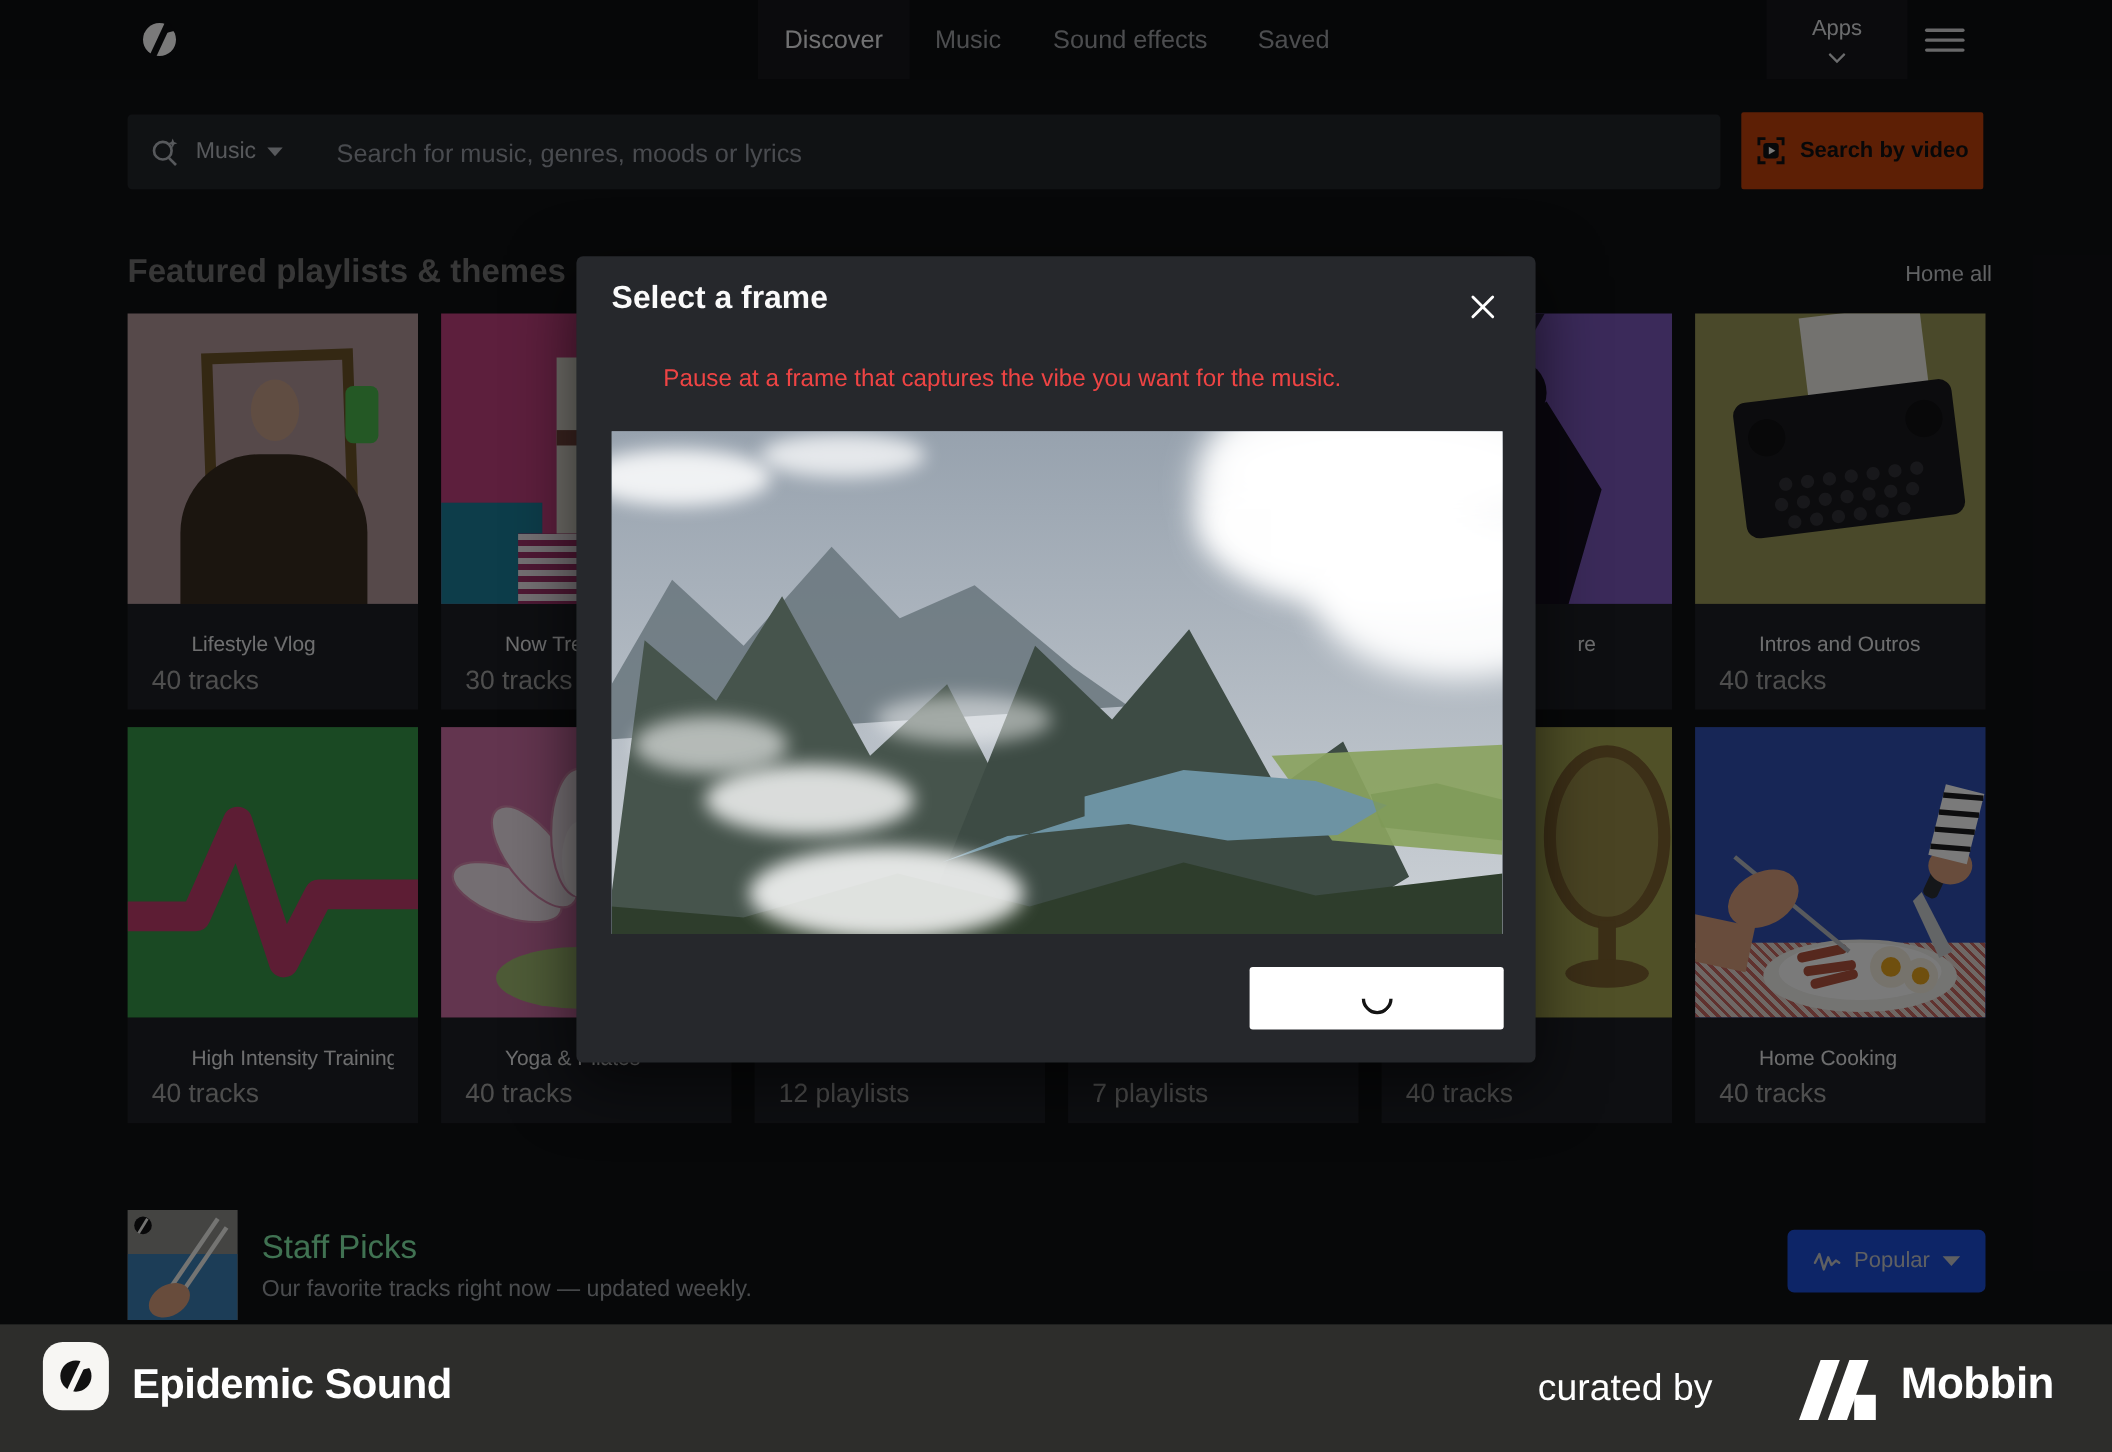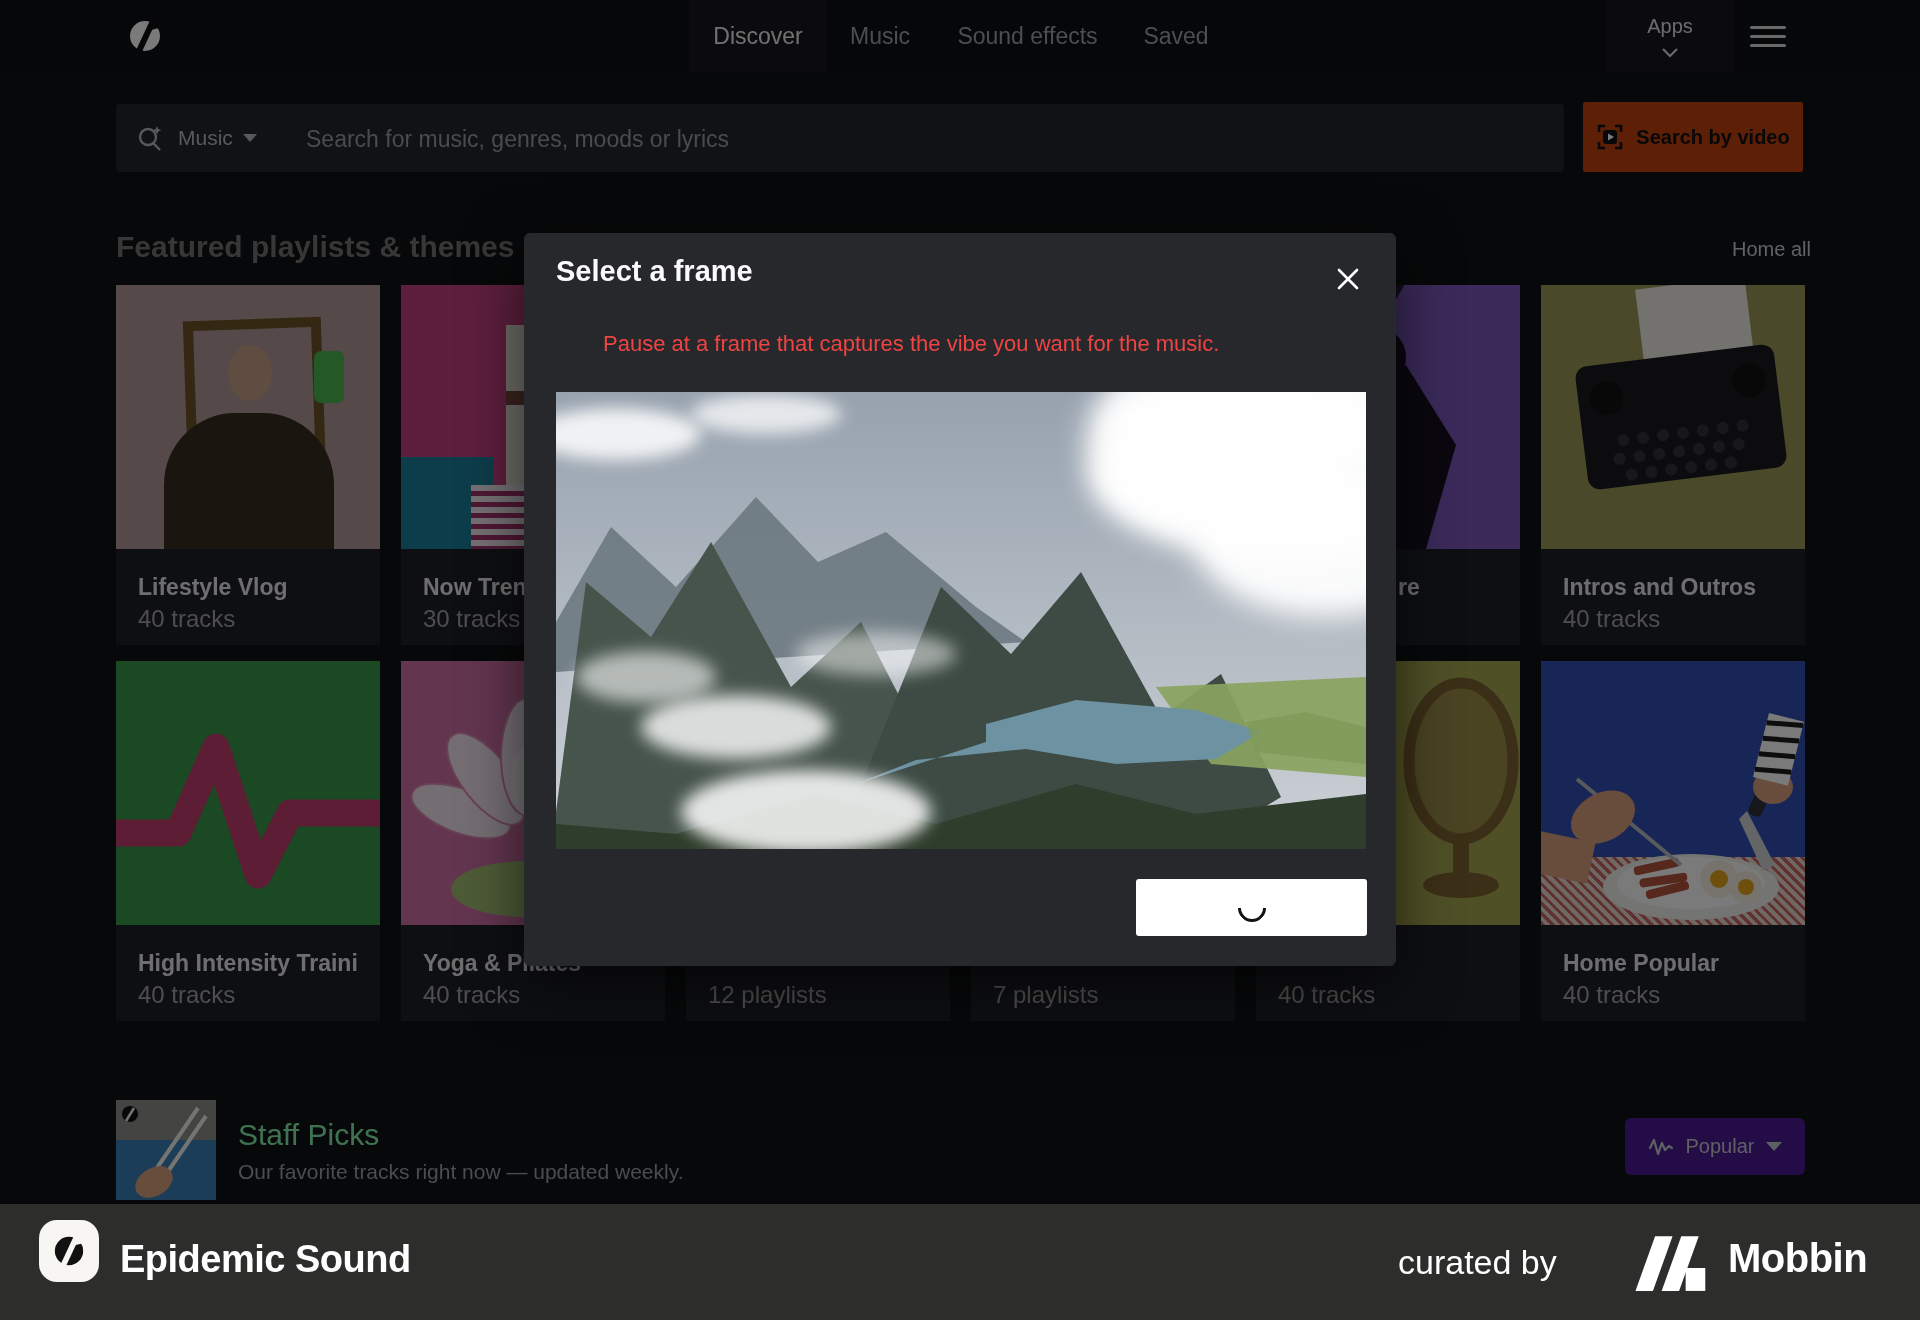--- a/index.html
+++ b/index.html
@@ -33,41 +33,41 @@
 
   
   .featured-heading{position:absolute;left:116px;top:230px;font-size:30px;font-weight:600;color:#737373;}
   .view-all{position:absolute;left:1732px;top:238px;font-size:20px;color:#c9ccd0;cursor:pointer;}
 
   .card{position:absolute;width:264px;cursor:pointer;}
   .row1 .card{top:285px;}
   .row2 .card{top:661px;}
   .card-img{position:relative;width:264px;height:264px;overflow:hidden;}
   .card-label{background:#1e2126;padding:24px 22px 14px 22px;}
-  .card-title{min-height:28px;line-height:28px;font-size:23px;font-weight:700;color:#e6e7e9;
-              white-space:nowrap;overflow:hidden;}
+  .card-title{min-height:28px;line-height:28px;font-size:19px;font-weight:400;color:#e6e7e9;
+              white-space:nowrap;overflow:hidden;margin-left:36px;}
   .card-subtitle{min-height:24px;line-height:24px;margin-top:6px;font-size:24px;color:#a3a3a3;white-space:nowrap;}
   .row1 .card:nth-child(5) .card-title{padding-left:120px;}
   .hidden-art{background:#17191c;width:100%;height:100%;}
 
   
   .art-lifestyle{background:#b39a9c;}
   .art-trending{background:#c2417f;}
   .art-violin{background:#7b58bc;}
   .art-typewriter{background:#9c9a59;}
   .art-pulse{background:#37984a;}
   .art-lotus{background:#cf6fa6;}
   .art-trophy{background:#a8a753;}
   .art-dinner{background:#3150b5;}
 
   
   .staff-thumb{position:absolute;left:116px;top:1100px;width:100px;height:100px;overflow:hidden;background:#8e8e8a;}
   .staff-title{position:absolute;left:238px;top:1118px;font-size:30px;color:#86efac;}
   .staff-sub{position:absolute;left:238px;top:1160px;font-size:21px;color:#9b9fa4;}
-  .popular-btn{position:absolute;left:1625px;top:1118px;width:180px;height:57px;background:#4c1d95;border:none;border-radius:6px;
+  .popular-btn{position:absolute;left:1625px;top:1118px;width:180px;height:57px;background:#1d4ed8;border:none;border-radius:6px;
                display:flex;align-items:center;justify-content:center;gap:12px;cursor:pointer;
                color:#c6c9cd;font-size:20px;font-family:"Liberation Sans",sans-serif;}
   .caret-down2{width:0;height:0;border-left:8px solid transparent;border-right:8px solid transparent;border-top:9px solid #c6c9cd;}
 
   
   .overlay{position:absolute;left:0;top:0;width:1920px;height:1204px;background:rgba(0,0,0,0.52);z-index:50;}
 
   
   .modal{position:absolute;left:524px;top:233px;width:872px;height:733px;background:#26282c;border-radius:6px;z-index:100;
          box-shadow:0 18px 60px rgba(0,0,0,0.6);}
@@ -349,21 +349,21 @@
           <rect x="228" y="52" width="36" height="66" transform="rotate(14 228 52)" fill="url(#)" opacity="0"></rect>
           <g transform="rotate(14 228 52)" stroke="#1d1d1f" stroke-width="5">
             <line x1="228" y1="62" x2="264" y2="56"></line>
               <line x1="228" y1="78" x2="264" y2="72"></line>
               <line x1="228" y1="94" x2="264" y2="88"></line>
               <line x1="228" y1="110" x2="264" y2="104"></line>
           </g>
         </svg>
       </div>
       <div class="card-label">
-        <div class="card-title">Home Popular</div>
+        <div class="card-title">Home Cooking</div>
         <div class="card-subtitle">40 tracks</div>
       </div>
     </div>
   </div>
 
   <div class="staff-thumb">
     <div class="abs" style="left:0;top:40px;width:100px;height:60px;background:#3b7fb7;"></div>
     <svg class="abs" style="left:0;top:0;" width="100" height="100" viewBox="0 0 100 100">
       <line x1="82" y1="8" x2="34" y2="78" stroke="#f2f2ef" stroke-width="4"></line>
       <line x1="90" y1="16" x2="42" y2="86" stroke="#f2f2ef" stroke-width="4"></line>

